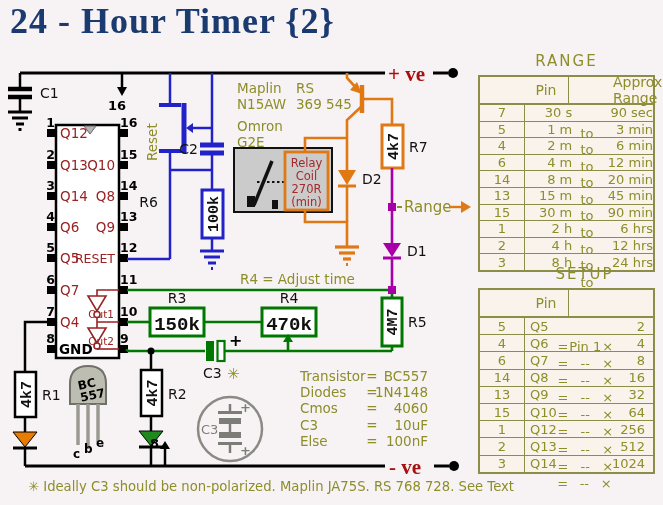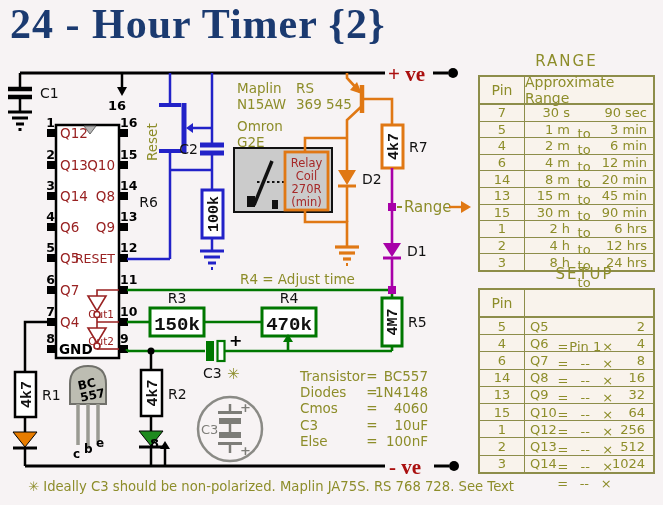--- a/index.html
+++ b/index.html
@@ -1,33 +1,33 @@
 <!DOCTYPE html>
 <html><head>
 <meta charset="utf-8">
 <style>
   html,body{margin:0;padding:0;background:#e9e9ec;}
   .stage{position:relative;width:663px;height:505px;background:#f7f3f4;overflow:hidden;
          font-family:"DejaVu Sans",sans-serif;}
   .title{position:absolute;left:10px;top:0px;font-family:"Liberation Serif",serif;
-         font-weight:bold;font-size:42px;color:#1b3a70;letter-spacing:1px;white-space:nowrap;}
+         font-weight:bold;font-size:36px;color:#1b3a70;letter-spacing:1px;white-space:nowrap;}
   .tbl-title{position:absolute;width:177px;text-align:center;color:#8d8d2a;
          font-size:15px;letter-spacing:2px;}
   .tbl{position:absolute;left:478px;width:177px;border:2px solid #8d8d4a;color:#8d8d2a;
        box-sizing:border-box;background:#f9f3ec;}
   .hdr{display:flex;border-bottom:2px solid #8d8d4a;font-size:14px;align-items:stretch;}
-  .hdr .cell{display:flex;align-items:center;justify-content:center;}
+  .hdr .cell{display:flex;align-items:center;justify-content:center;padding-left:44px;}
   .row{display:flex;align-items:stretch;}
   .row + .row{border-top:1px solid #8d8d4a;}
   .pin-col{width:44px;border-right:1px solid #8d8d4a;display:flex;align-items:center;
            justify-content:center;flex:none;}
   .rng-hdr-lbl{flex:1;}
   .r-from{width:48px;}
   .r-to{width:30px;text-align:center;}
-  .r-val{width:52px;text-align:right;padding-right:6px;}
+  .r-val{width:52px;text-align:right;}
   .s-out{width:36px;text-align:left;padding-left:5px;}
   .s-eq{width:16px;text-align:center;}
   .s-ref{width:44px;text-align:center;}
   .s-x{width:16px;text-align:center;}
   .s-mult{width:42px;text-align:right;padding-right:8px;}
   .rng .row{height:15.6px;font-size:13px;}
   .set .row{height:16.2px;font-size:13px;}
   .rng .hdr,.set .hdr{height:26px;}
   .row span{display:flex;align-items:center;}
   .row .r-from,.row .r-val,.row .s-mult{justify-content:flex-end;}

